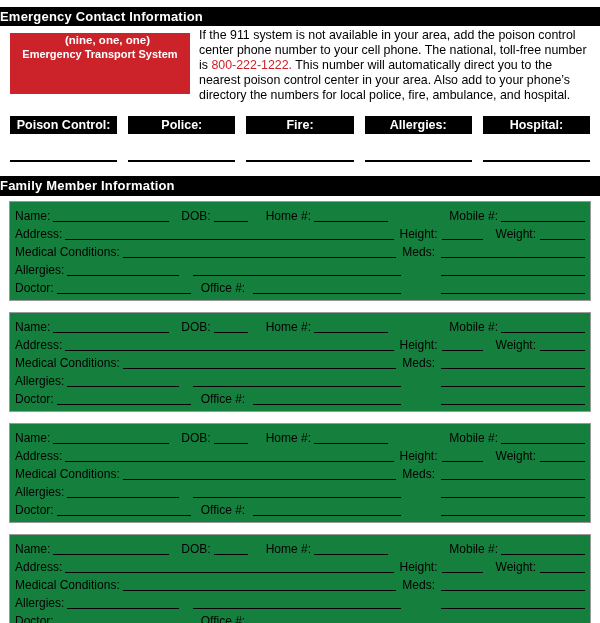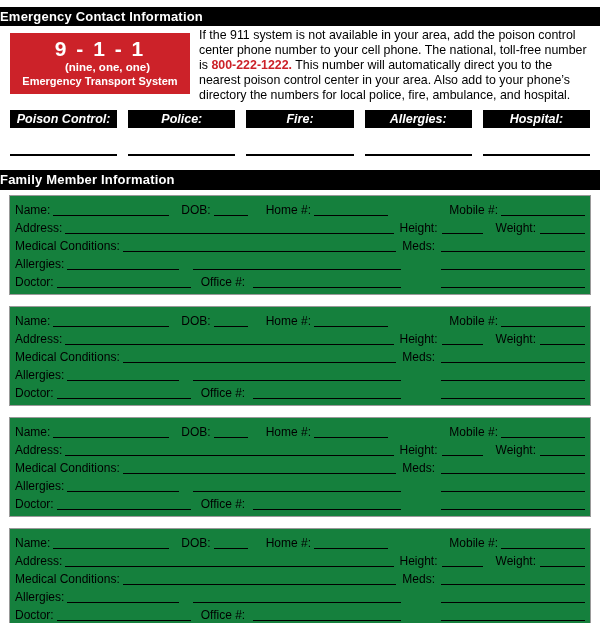--- a/index.html
+++ b/index.html
@@ -16,23 +16,23 @@
 
   .intro { display:flex; padding:0 10px; margin-top:5px; }
   .card911 {
     width:180px; height:61px; margin-top:2px; flex:0 0 180px;
     background:#CC2229; color:#fff; text-align:center;
   }
   .n911 { font-size:21px; font-weight:bold; letter-spacing:2px; line-height:22px; padding-top:5px; }
   .p911 { font-size:11.5px; font-weight:bold; line-height:14px;padding-left:15px; }
   .c911 { font-size:11px; font-weight:bold; line-height:15px; }
   .instr { flex:1; margin-left:9px; margin-top:-3px; font-size:12.4px; line-height:15px; }
-  .instr .phone { color:#CC2229; font-weight:bold; }
-
-  .contacts { display:flex; gap:11px; margin:7px 10px 0;font-style:italic; }
+  .instr .phone { color:#CC2229; font-weight:normal; }
+
+  .contacts { display:flex; gap:11px; margin:13px 10px 0; }
   .cbox {
     flex:1; height:18px; line-height:18px; background:#000; color:#fff;
     font-weight:bold; font-size:12.5px; text-align:center; white-space:nowrap;
   }
   .contact-lines { display:flex; gap:11px; margin:26px 10px 0; }
   .contact-lines .cl { flex:1; height:0; border-bottom:2px solid #000; }
 
   .member {
     margin:5px 9px 11px 9px; border:1px solid #999;
     padding:5px 5px 3px 5px; background:#15803d;
@@ -50,21 +50,20 @@
 </style>
 </head>
 <body>
 
 <div class="page">
 
   <div class="bar">Emergency Contact Information</div>
 
   <div class="intro">
     <div class="card911">
-      <div class="n911">9 - 1 - 1</div>
       <div class="p911">(nine, one, one)</div>
       <div class="c911">Emergency Transport System</div>
     </div>
     <p class="instr"><span>If the 911 system is not available in your area, add the poison control center phone number to your cell phone. The national, toll-free number is </span><span class="phone">800-222-1222.</span><span> This number will automatically direct you to the nearest poison control center in your area. Also add to your phone’s directory the numbers for local police, fire, ambulance, and hospital.</span></p>
   </div>
 
   <div class="contacts">
     <div class="cbox">Poison Control:</div>
     <div class="cbox">Police:</div>
     <div class="cbox">Fire:</div>

